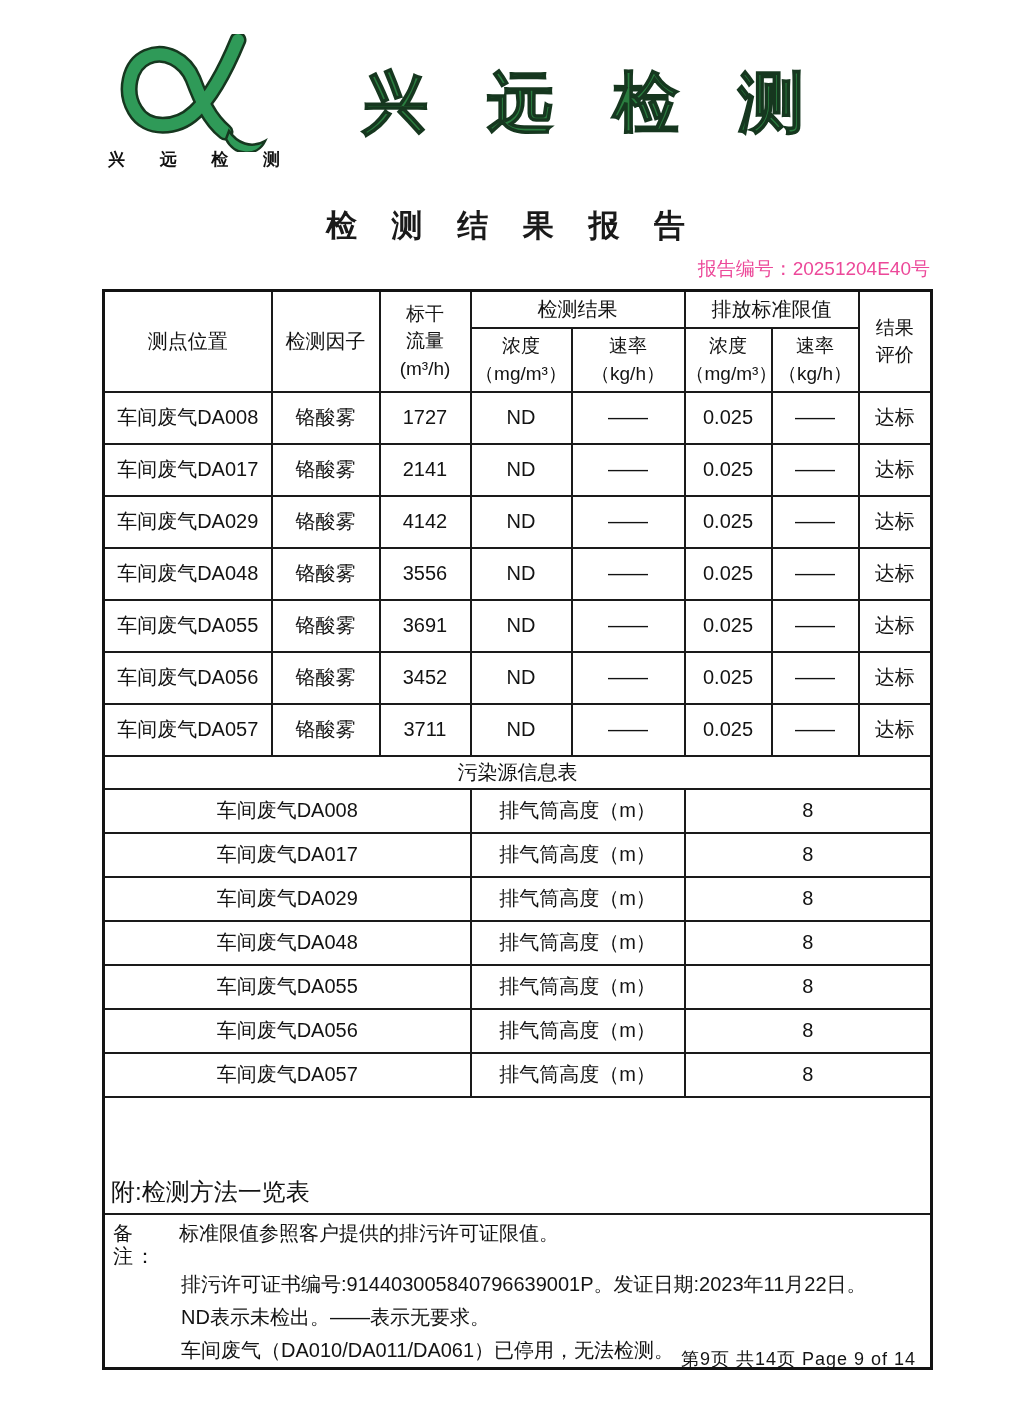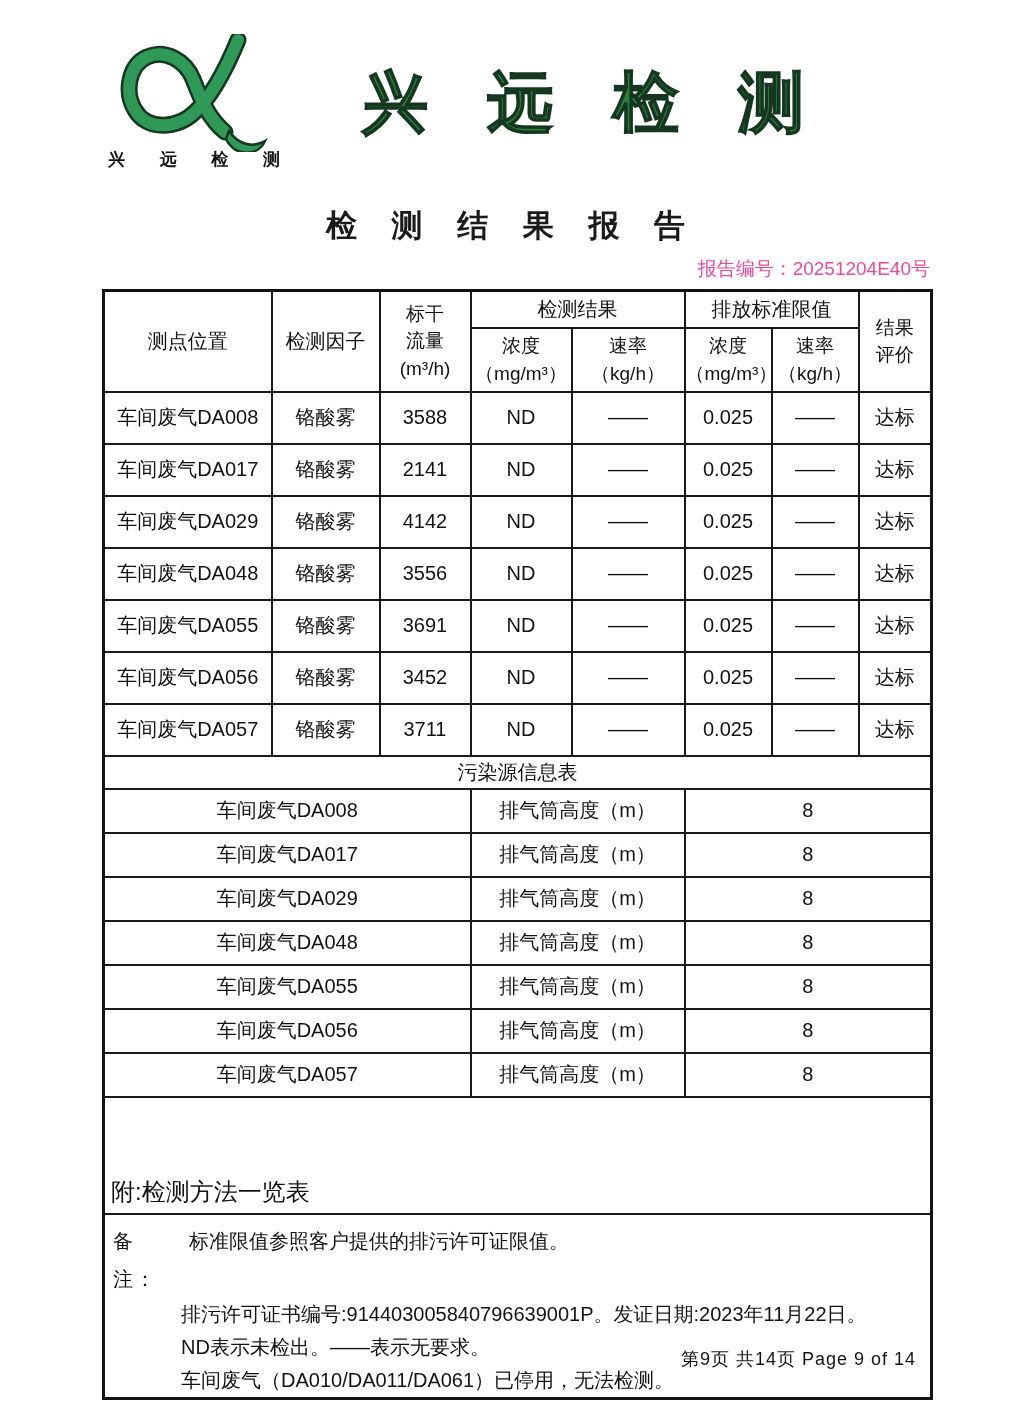--- a/index.html
+++ b/index.html
@@ -60,21 +60,21 @@
   tr.section-title-row td { height: 33px; font-size: 20px; font-family: Liberation Serif, serif; }
   tr.poll-row td { height: 44px; }
   tr.attach-row td {
     height: 117px; vertical-align: bottom;
     text-align: left; padding: 0 0 3px 6px; font-size: 24px;
   }
   tr.notes-row td {
     height: 133px; vertical-align: top;
     text-align: left; padding: 7px 6px 0 8px; font-size: 20px;
   }
-  .remark-line { display: flex; line-height: 38px; gap: 10px; }
+  .remark-line { display: flex; line-height: 23px; }
   .remark-label { flex: none; width: 66px; letter-spacing: 2px; }
   .remark-text { flex: 1; }
   .remark-indent { margin-left: 68px; line-height: 33px; }
 
   .page-footer {
     top: 1347px; right: 108px;
     font-size: 18px; color: #141414; letter-spacing: 1px;
   }
 </style>
 </head>
@@ -148,21 +148,21 @@
     </td>
     <td>
       <span class="unit-line">速率</span>
       <span class="unit-line">（kg/h）</span>
     </td>
   </tr>
 
   <tr class="data-row">
     <td>车间废气DA008</td>
     <td>铬酸雾</td>
-    <td>3588</td>
+    <td>1727</td>
     <td>ND</td>
     <td>——</td>
     <td>0.025</td>
     <td>——</td>
     <td>达标</td>
   </tr>
   <tr class="data-row">
     <td>车间废气DA017</td>
     <td>铬酸雾</td>
     <td>2141</td>

